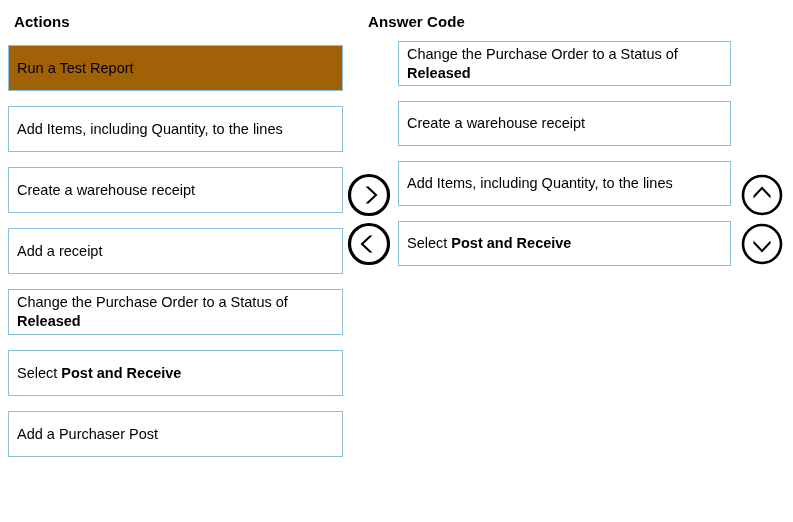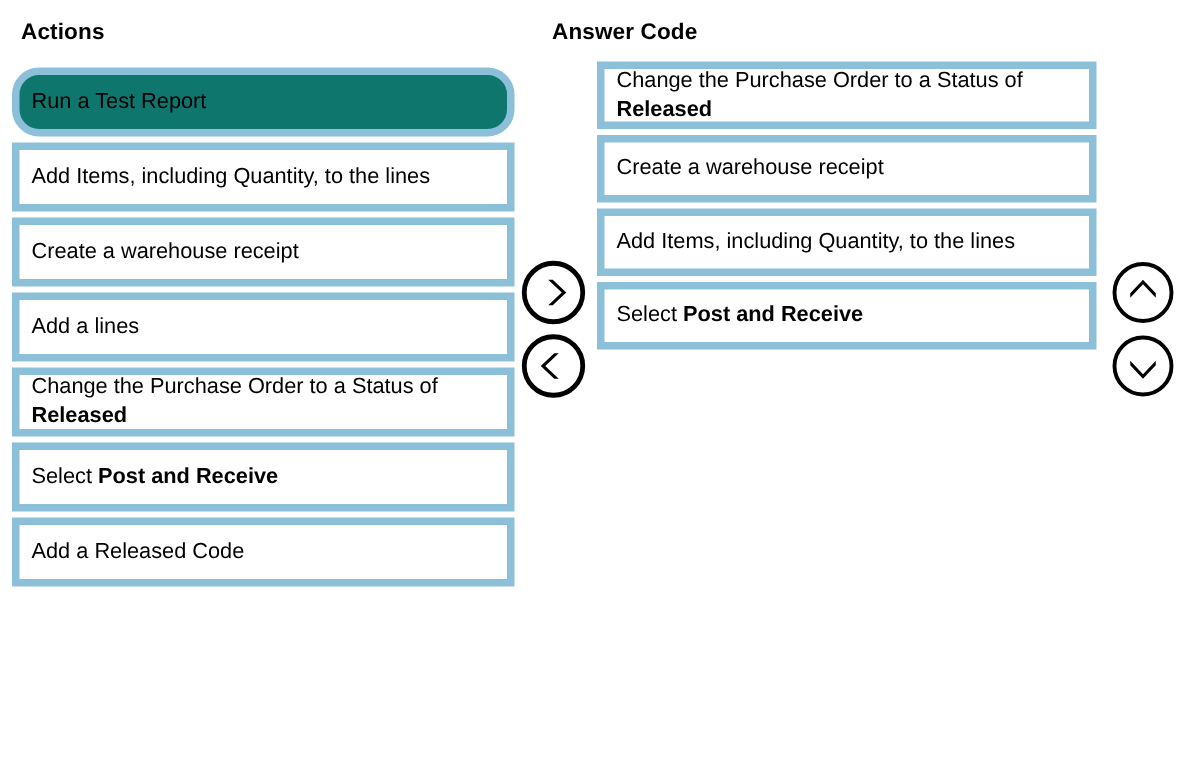--- a/index.html
+++ b/index.html
@@ -37,23 +37,23 @@
     width: 335px;
   }
   #answer-column {
     left: 398px;
     top: 41px;
     width: 333px;
   }
 
   .option-box {
     box-sizing: border-box;
-    border: 5px solid #701a75;
+    border: 1px solid #701a75;
     background: #ffffff;
-    margin-bottom: 4px;
+    margin-bottom: 15px;
     padding: 0 8px;
     display: flex;
     align-items: center;
     font-size: 14.5px;
     line-height: 19px;
     color: #000;
   }
   #actions-column .option-box { height: 46px; }
   #answer-column .option-box { height: 45px; }
 
@@ -79,40 +79,40 @@
   #move-down-button  { left: 740px; top: 222px; }
 </style>
 </head>
 <body>
 
 <div class="heading" id="actions-heading">Actions</div>
 
 <div class="heading" id="answer-heading">Answer Code</div>
 
 <div class="col" id="actions-column">
-    <div class="option-box" style="border-color: rgb(140, 191, 216); background: #0f766e; border-radius: 18px;">
+    <div class="option-box" style="border-color: rgb(140, 191, 216); background: #a16207;">
       <span class="txt"><span>Run a Test Report</span></span>
     </div>
     <div class="option-box" style="border-color: rgb(140, 191, 216); background: rgb(255, 255, 255);">
       <span class="txt"><span>Add Items, including Quantity, to the lines</span></span>
     </div>
     <div class="option-box" style="border-color: rgb(140, 191, 216); background: rgb(255, 255, 255);">
       <span class="txt"><span>Create a warehouse receipt</span></span>
     </div>
     <div class="option-box" style="border-color: rgb(140, 191, 216); background: rgb(255, 255, 255);">
-      <span class="txt"><span>Add a lines</span></span>
+      <span class="txt"><span>Add a receipt</span></span>
     </div>
     <div class="option-box" style="border-color: rgb(140, 191, 216); background: rgb(255, 255, 255);">
       <span class="txt"><span>Change the Purchase Order to a Status of </span><b>Released</b></span>
     </div>
     <div class="option-box" style="border-color: rgb(140, 191, 216); background: rgb(255, 255, 255);">
       <span class="txt"><span>Select </span><b>Post and Receive</b></span>
     </div>
     <div class="option-box" style="border-color: rgb(140, 191, 216); background: rgb(255, 255, 255);">
-      <span class="txt"><span>Add a Released Code</span></span>
+      <span class="txt"><span>Add a Purchaser Post</span></span>
     </div>
   </div>
 
 <div class="col" id="answer-column">
     <div class="option-box" style="border-color: rgb(140, 191, 216); background: rgb(255, 255, 255);">
       <span class="txt"><span>Change the Purchase Order to a Status of </span><b>Released</b></span>
     </div>
     <div class="option-box" style="border-color: rgb(140, 191, 216); background: rgb(255, 255, 255);">
       <span class="txt"><span>Create a warehouse receipt</span></span>
     </div>

